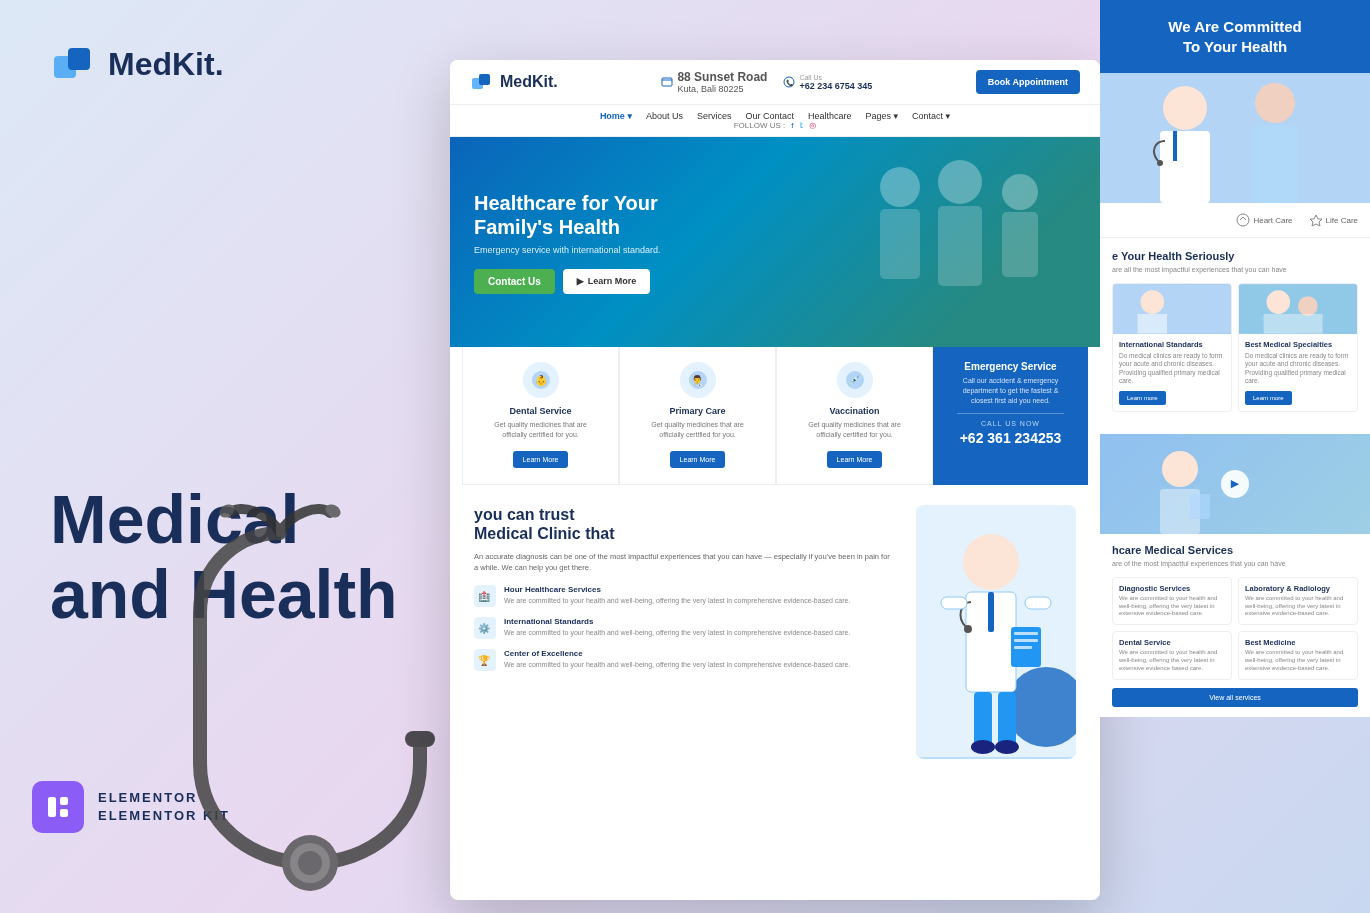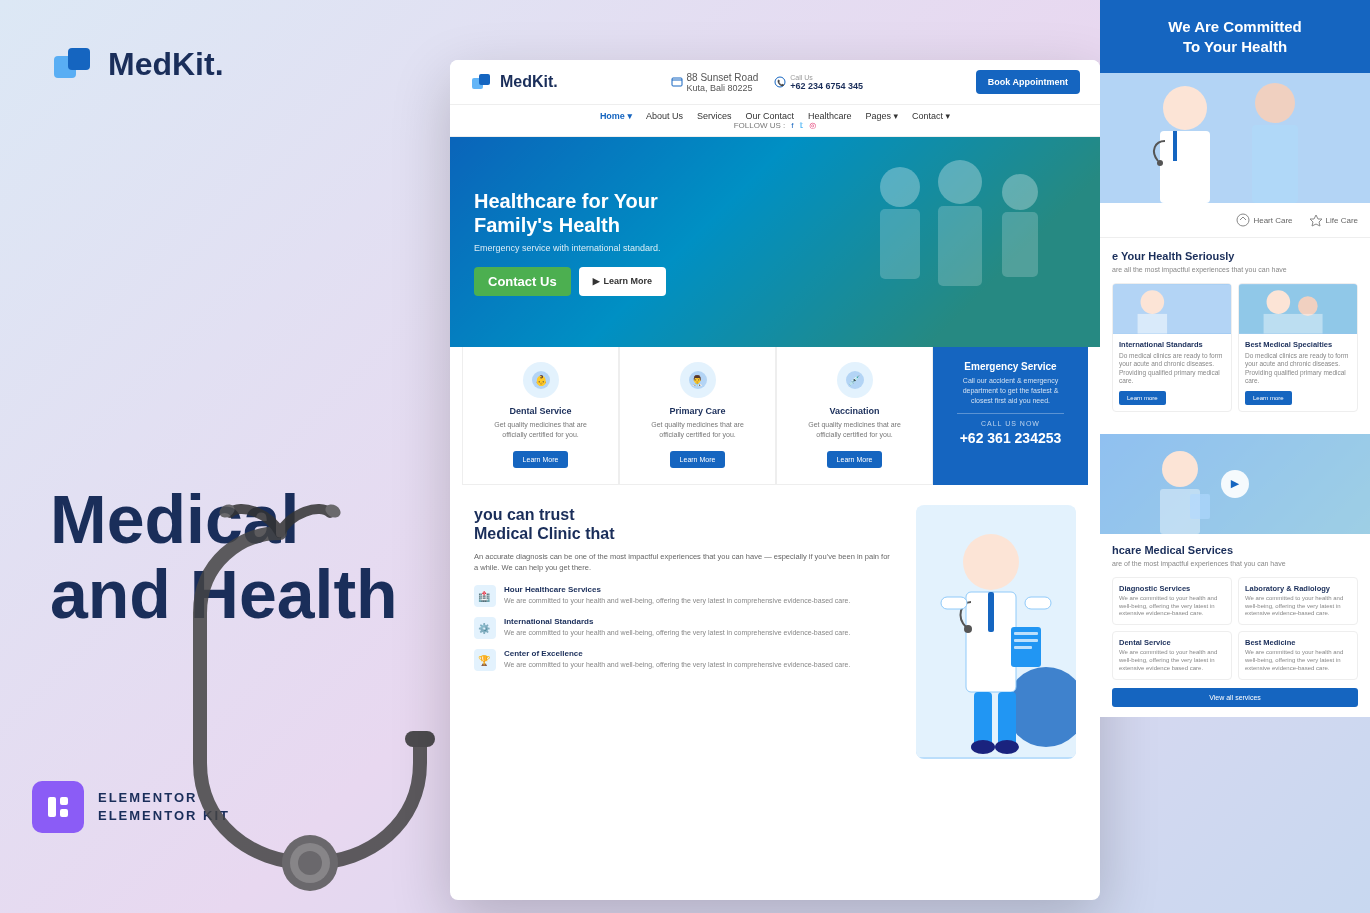--- a/index.html
+++ b/index.html
@@ -224,21 +224,21 @@
       display: flex;
       gap: 8px;
     }
 
     .btn-contact {
       background: #4CAF50;
       color: white;
       border: none;
       padding: 7px 14px;
       border-radius: 4px;
-      font-size: 13px;
+      font-size: 10px;
       font-weight: 600;
       cursor: pointer;
       display: flex;
       align-items: center;
       gap: 4px;
     }
 
     .btn-learn {
       background: white;
       color: #333;
@@ -670,21 +670,21 @@
       </svg>
       <span>MedKit.</span>
     </div>
     <div class="header-info">
       <div class="address-block">
         <svg width="12" height="12" viewBox="0 0 12 12" fill="#1565C0">
             <rect x="1" y="2" width="10" height="8" rx="1" fill="none" stroke="#1565C0" stroke-width="1"></rect>
             <line x1="1" y1="4" x2="11" y2="4" stroke="#1565C0" stroke-width="1"></line>
           </svg>
         <div>
-          <div style="font-weight:400;font-size:10px">88 Sunset Road</div>
+          <div style="font-weight:700;font-size:12px">88 Sunset Road</div>
           <div>Kuta, Bali 80225</div>
         </div>
       </div>
       <div class="phone-block">
         <svg width="12" height="12" viewBox="0 0 12 12" fill="#1565C0">
             <circle cx="6" cy="6" r="5" fill="none" stroke="#1565C0" stroke-width="1"></circle>
             <text x="3" y="8.5" font-size="6" fill="#1565C0">📞</text>
           </svg>
         <div>
           <div style="font-size:7px;color:#999">Call Us</div>

